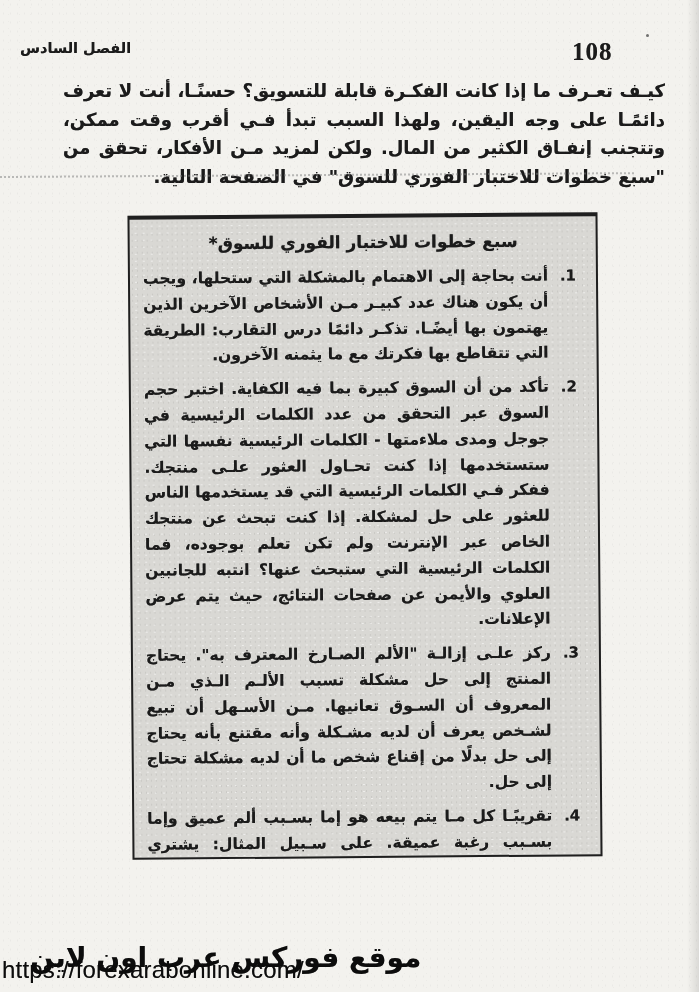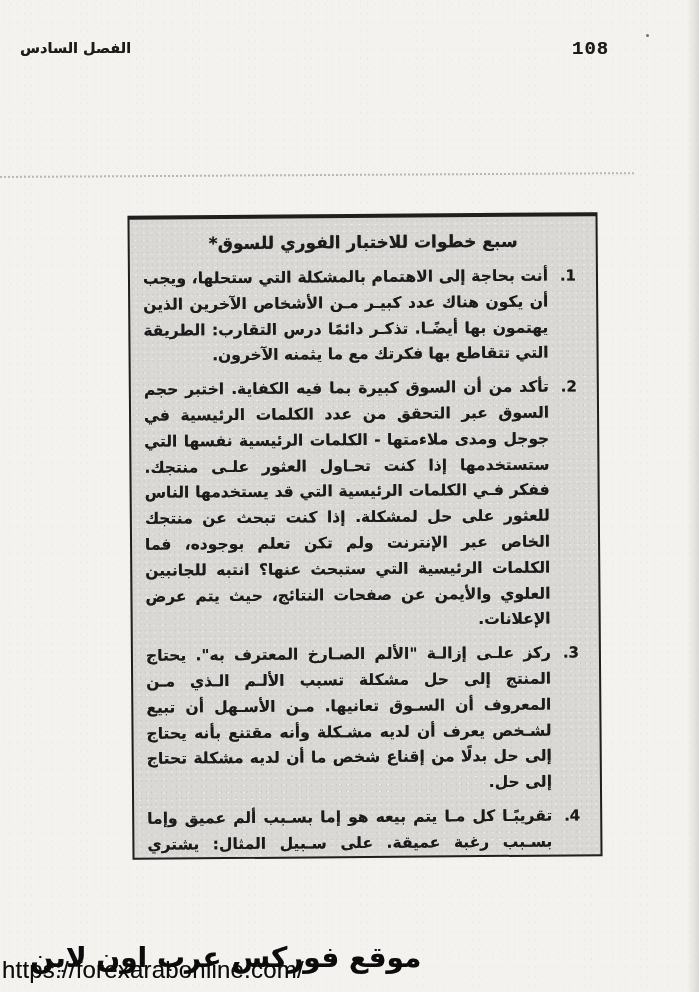--- a/index.html
+++ b/index.html
@@ -25,22 +25,22 @@
   }
   .chapter-header{
     position:absolute;top:40px;left:20px;right:0;
     text-align:left;
     font-size:14.5px;font-weight:bold;
     text-shadow:0 0 0.6px rgba(0,0,0,0.6);
     direction:rtl;
   }
   .page-number{
     position:absolute;top:38px;left:572px;
-    font-family:Liberation Mono, monospace;
-    font-size:19px;font-weight:bold;letter-spacing:1px;
+    font-family:Liberation Serif, serif;
+    font-size:25px;font-weight:bold;letter-spacing:1px;
     text-shadow:0 0 0.5px rgba(0,0,0,0.5);
   }
   .scan-dot{
     position:absolute;top:34px;left:646px;width:3px;height:3px;
     background:#444;border-radius:50%;opacity:0.75;
   }
   .intro{
     position:absolute;top:77px;right:34px;width:602px;
     direction:rtl;text-align:justify;
     font-size:18px;line-height:28.5px;font-weight:bold;
@@ -109,20 +109,21 @@
 </style>
 </head>
 <body>
 
 <div class="page">
 
   <div class="chapter-header">الفصل السادس</div>
   <div class="page-number">108</div>
   <div class="scan-dot"></div>
 
+  <div class="intro">كيـف تعـرف ما إذا كانت الفكـرة قابلة للتسويق؟ حسنًـا، أنت لا تعرف دائمًـا على وجه اليقين، ولهذا السبب تبدأ فـي أقرب وقت ممكن، وتتجنب إنفـاق الكثير من المال. ولكن لمزيد مـن الأفكار، تحقق من "سبع خطوات للاختبار الفوري للسوق" في الصفحة التالية.</div>
 
   <div class="artifact-line"></div>
 
   <div class="steps-box">
     <div class="box-title">سبع خطوات للاختبار الفوري للسوق*</div>
 
     <div class="step-item">
       <span class="step-number">1.</span>
       <div class="step-text">أنت بحاجة إلى الاهتمام بالمشكلة التي ستحلها، ويجب أن يكون هناك عدد كبيـر مـن الأشخاص الآخرين الذين يهتمون بها أيضًـا. تذكـر دائمًا درس التقارب: الطريقة التي تتقاطع بها فكرتك مع ما يثمنه الآخرون.</div>
     </div>

